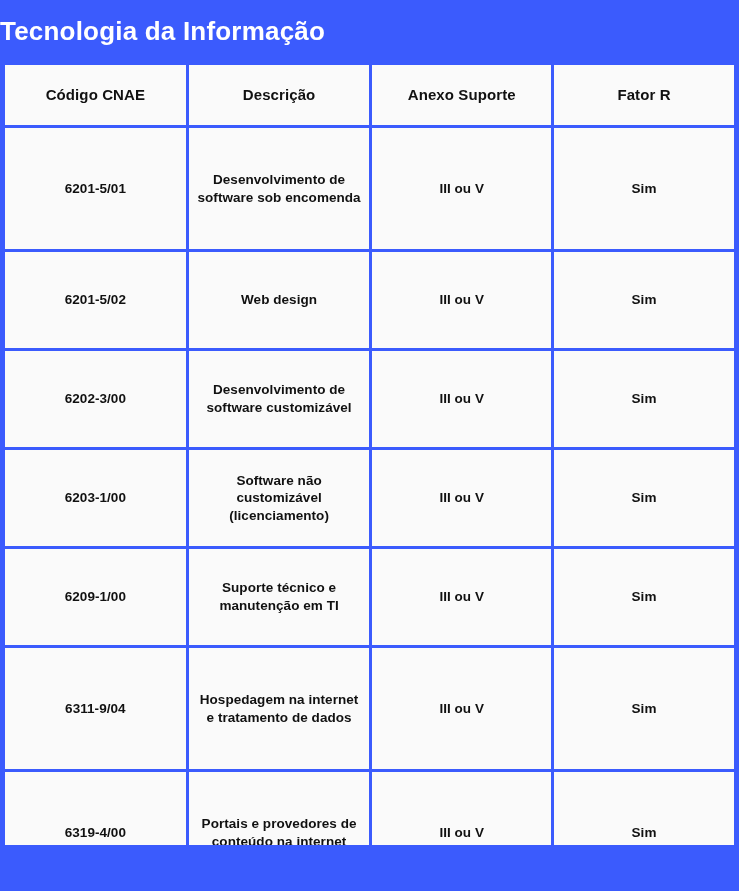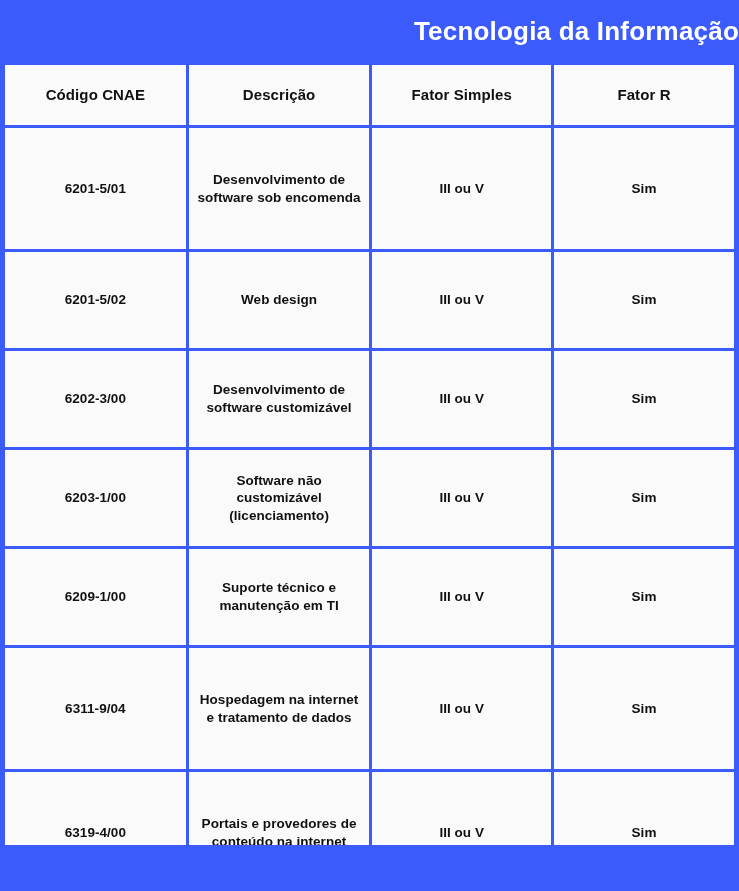--- a/index.html
+++ b/index.html
@@ -24,21 +24,21 @@
     flex-direction: column;
     background: #3B5BFD;
   }
 
   
   .title-bar {
     height: 62px;
     flex: 0 0 62px;
     display: flex;
     align-items: center;
-    justify-content: flex-end;
+    justify-content: flex-start;
     background: #3B5BFD;
   }
 
   .title-text {
     color: #FFFFFF;
     font-size: 26px;
     font-weight: bold;
     letter-spacing: 0.2px;
     text-align: center;
     line-height: 1.1;
@@ -114,21 +114,21 @@
       <colgroup>
         <col class="c-codigo">
         <col class="c-desc">
         <col class="c-anexo">
         <col class="c-fator">
       </colgroup>
       <thead>
         <tr>
           <th>Código CNAE</th>
           <th>Descrição</th>
-          <th>Fator Simples</th>
+          <th>Anexo Suporte</th>
           <th>Fator R</th>
         </tr>
       </thead>
       <tbody>
 
         <tr class="tall">
           <td>6201-5/01</td>
           <td>Desenvolvimento de software sob encomenda</td>
           <td>III ou V</td>
           <td>Sim</td>

